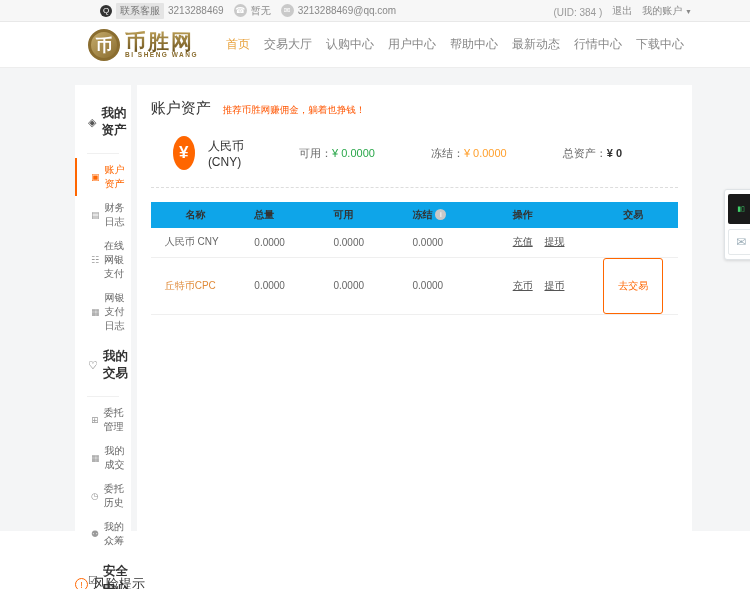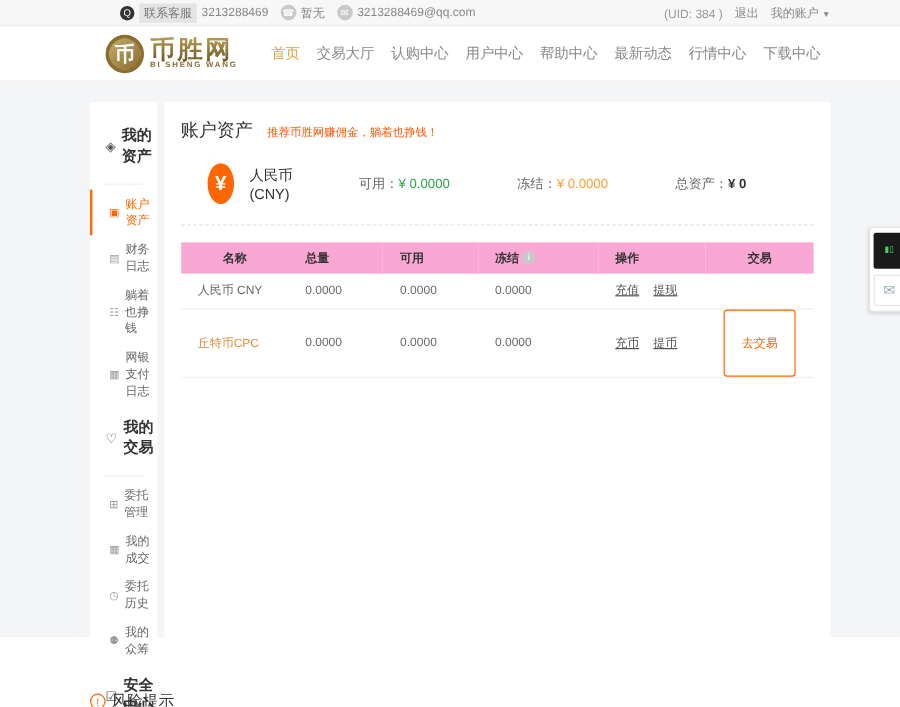--- a/index.html
+++ b/index.html
@@ -58,21 +58,21 @@
   .yen-circle { width:34px; height:34px; border-radius:50%; background:#f60; color:#fff;
     font-size:17px; font-weight:bold; text-align:center; line-height:34px; }
   .cur-name { color:#333; font-size:12px; margin:0 46px 0 13px; }
   .sum-grp { margin-right:56px; white-space:nowrap; }
   .v-green { color:#2aa74a; }
   .v-orange { color:#ffa02e; }
   .v-bold { color:#333; font-weight:bold; }
   .dashed { border-bottom:1px dashed #ddd; margin-top:17px; }
 
   table { width:100%; border-collapse:collapse; margin-top:14px; table-layout:fixed; }
-  th { background:#f9a8d4; font-size:10px; color:#333; height:26px; font-weight:bold; text-align:left;margin-top:28px; }
+  th { background:#0ea5e9; font-size:10px; color:#333; height:26px; font-weight:bold; text-align:left;margin-top:28px; }
   td { font-size:10px; color:#666; height:29px; border-bottom:1px solid #efefef; }
   th,td { padding-left:14px; }
   col.c1{width:17%} col.c2{width:15%} col.c3{width:15%} col.c4{width:19%}
   col.c5{width:17%} col.c6{width:17%}
   .th-center,.td-center { text-align:center; padding-left:0; }
   .info-i { display:inline-block; width:11px; height:11px; border-radius:50%;
     background:#c8c8c8; color:#fff; font-size:8px; line-height:11px; text-align:center;
     font-weight:normal; vertical-align:1px; cursor:pointer; }
   .coin-link { color:#e08b3a; cursor:pointer; }
   .op-link { color:#555; text-decoration:underline; margin-right:9px; cursor:pointer;margin-top:44px; }
@@ -151,21 +151,21 @@
     <div class="sb-item active">
       <span class="ic">▣</span>
       <span>账户资产</span>
     </div>
     <div class="sb-item">
       <span class="ic">▤</span>
       <span>财务日志</span>
     </div>
     <div class="sb-item">
       <span class="ic">☷</span>
-      <span>躺着也挣钱</span>
+      <span>在线网银支付</span>
     </div>
     <div class="sb-item">
       <span class="ic">▦</span>
       <span>网银支付日志</span>
     </div>
 
     <div class="sb-title">
       <span class="ic">♡</span>
       <span>我的交易</span>
     </div>

